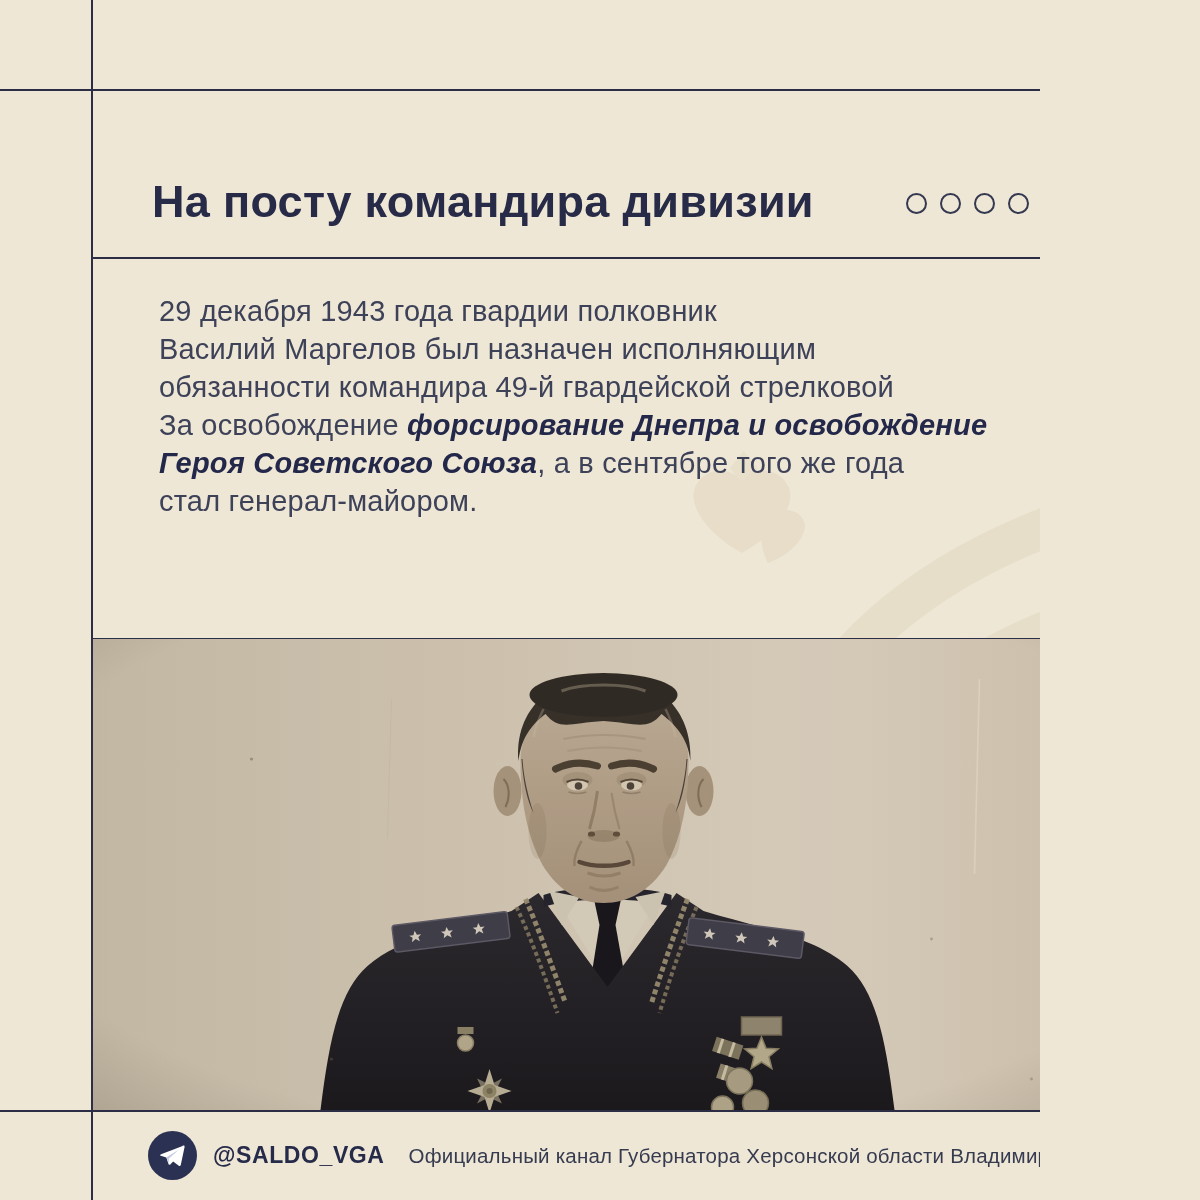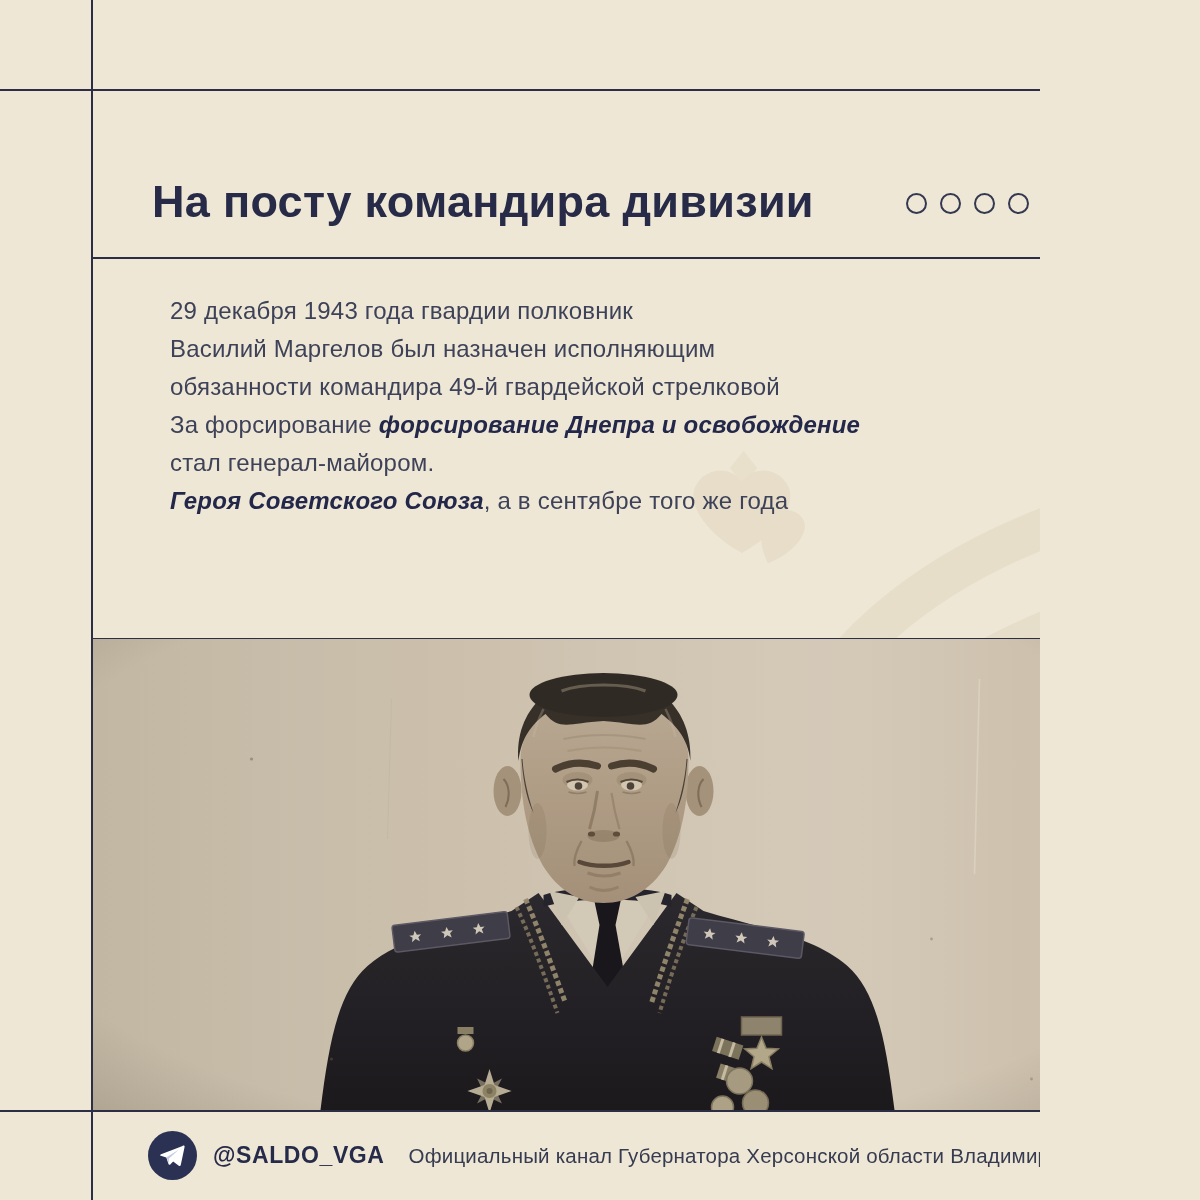--- a/index.html
+++ b/index.html
@@ -21,22 +21,22 @@
   
   .title{
     position:absolute;left:152px;top:146px;z-index:2;
     font-size:45px;font-weight:800;letter-spacing:.3px;color:#272b47;
     white-space:nowrap;
   }
   .dots{position:absolute;left:906px;top:193px;z-index:2;display:flex;gap:13px;}
   .dot{width:17px;height:17px;border:2.4px solid #343850;border-radius:50%;background:transparent;}
   
   .body-text{
-    position:absolute;left:170px;top:292px;width:900px;z-index:2;
-    font-size:24px;line-height:38px;color:#3d4258;letter-spacing:.2px;
+    position:absolute;left:159px;top:292px;width:900px;z-index:2;
+    font-size:29px;line-height:38px;color:#3d4258;letter-spacing:.2px;
   }
   .body-text .b{font-weight:700;color:#23284a;font-style:italic;}
   
   .photo{
     position:absolute;left:91px;top:638px;width:1017px;height:471px;z-index:2;
     border-top:1.6px solid #2b2e44;
   }
   .photo svg{display:block;}
   
   .footer{
@@ -78,23 +78,23 @@
     <span class="dot"></span>
     <span class="dot"></span>
     <span class="dot"></span>
     <span class="dot"></span>
   </div>
 
   <div class="body-text">
     <div><span>29 декабря 1943 года гвардии полковник</span></div>
     <div><span>Василий Маргелов был назначен исполняющим</span></div>
     <div><span>обязанности командира 49-й гвардейской стрелковой</span></div>
-    <div><span>За форсирование </span><span class="b">форсирование Днепра и освобождение</span></div>
+    <div><span>За освобождение </span><span class="b">форсирование Днепра и освобождение</span></div>
+    <div><span class="b">Героя Советского Союза</span><span>, а в сентябре того же года</span></div>
     <div><span>стал генерал-майором.</span></div>
-    <div><span class="b">Героя Советского Союза</span><span>, а в сентябре того же года</span></div>
   </div>
 
   <figure class="photo" style="margin:0;">
     <svg width="1017" height="471" viewBox="0 0 1016 471">
       <defs>
         <linearGradient id="bgG" x1="0" y1="0" x2="1" y2="0">
           <stop offset="0" stop-color="#c6bcaa"></stop>
           <stop offset="0.35" stop-color="#d0c6b5"></stop>
           <stop offset="0.72" stop-color="#d9cfc0"></stop>
           <stop offset="1" stop-color="#cfc5b3"></stop>

